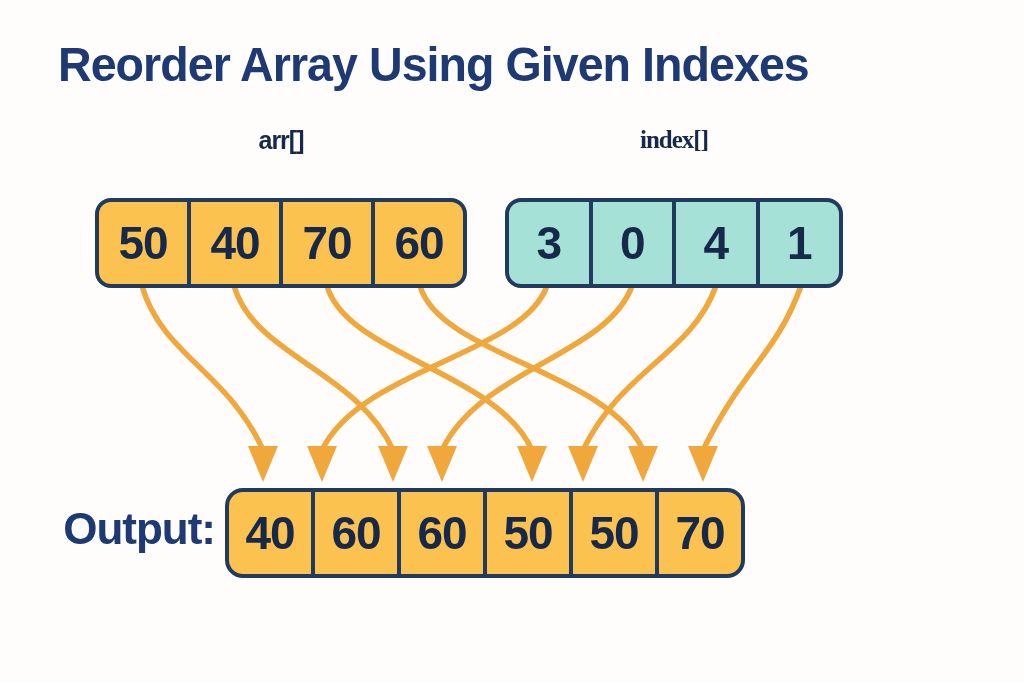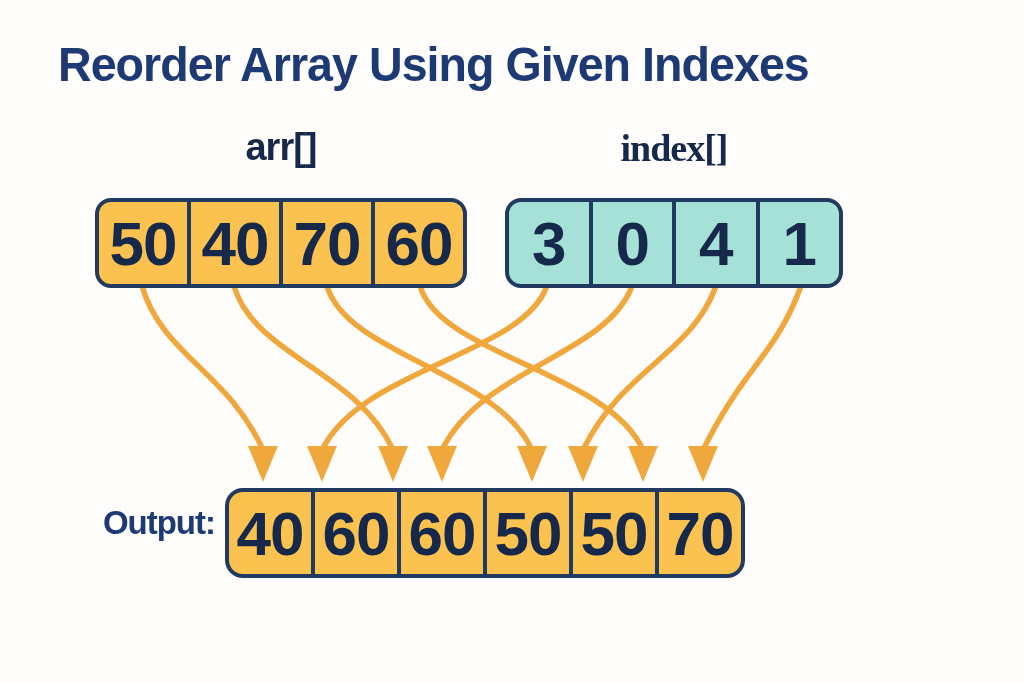--- a/index.html
+++ b/index.html
@@ -21,46 +21,46 @@
   }
   .title{
     position:absolute;left:58px;top:36px;margin:0;
     font-size:49px;font-weight:bold;letter-spacing:-1px;
     color:var(--title-navy);
     transform:scaleX(0.95);transform-origin:left top;
     white-space:nowrap;
   }
   .array-label{
     position:absolute;top:126px;
-    font-size:38px;font-weight:bold;color:var(--ink);
+    font-size:25px;font-weight:bold;color:var(--ink);
     text-align:center;z-index:2;letter-spacing:-1px;
   }
   .array-label.arr{left:95px;width:372px;}
   .array-label.index{left:505px;width:338px;font-family:Liberation Serif, serif;}
   .box{
     position:absolute;display:flex;
     border:4px solid var(--navy-border);
     border-radius:16px;overflow:hidden;
     box-sizing:border-box;z-index:2;
     background:var(--navy-border);
   }
   .box.arr{left:95px;top:198px;width:372px;height:90px;}
   .box.index{left:505px;top:198px;width:338px;height:90px;}
   .box.output{left:225px;top:488px;width:520px;height:90px;border-radius:18px;}
   .cell{
     flex:1;display:flex;align-items:center;justify-content:center;
-    font-size:62px;font-weight:bold;color:var(--ink);
+    font-size:46px;font-weight:bold;color:var(--ink);
     letter-spacing:-1px;
   }
   .cell + .cell{border-left:4px solid var(--navy-border);}
   .cell.orange{background:var(--orange);}
   .cell.teal{background:var(--teal);}
   .output-label{
     position:absolute;left:30px;top:504px;width:185px;
-    text-align:right;font-size:33px;font-weight:bold;
+    text-align:right;font-size:44px;font-weight:bold;
     color:var(--title-navy);letter-spacing:-1px;
   }
   svg.arrows{position:absolute;left:0;top:0;z-index:1;}
   .arrow-line{fill:none;stroke:var(--arrow);stroke-width:5.5;stroke-linecap:round;}
   .arrow-head{fill:var(--arrow);stroke:none;}
 </style>
 </head>
 <body>
 
 <div class="canvas">

